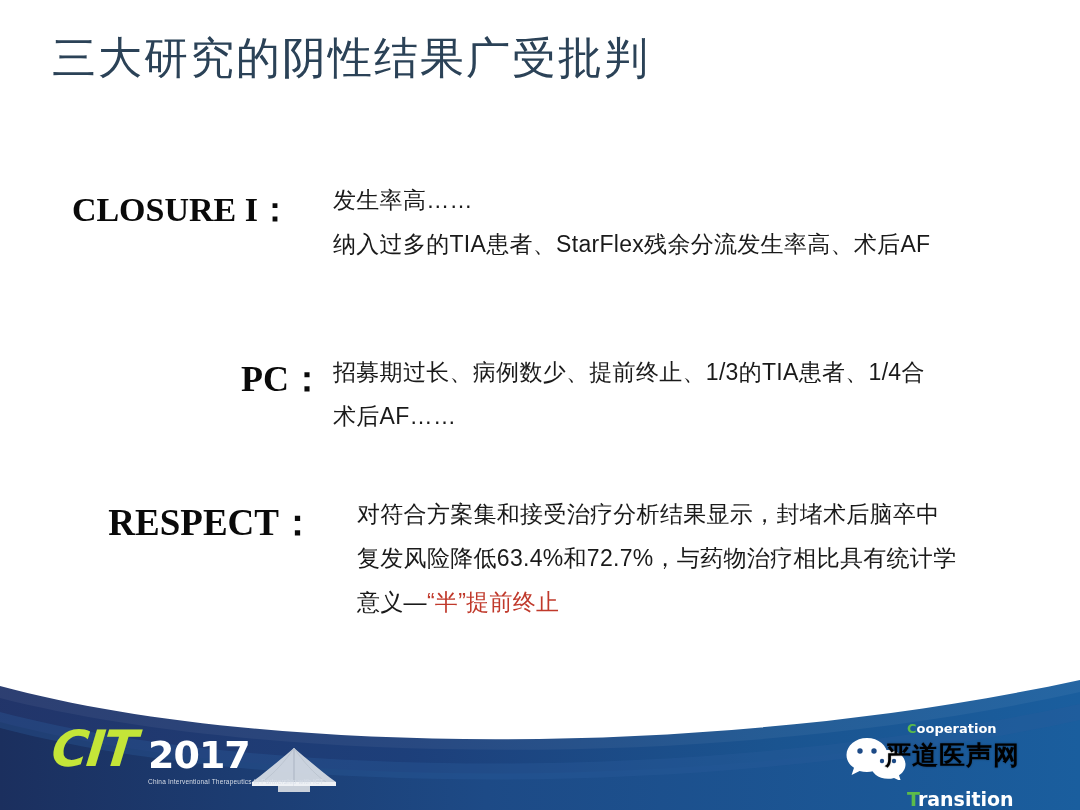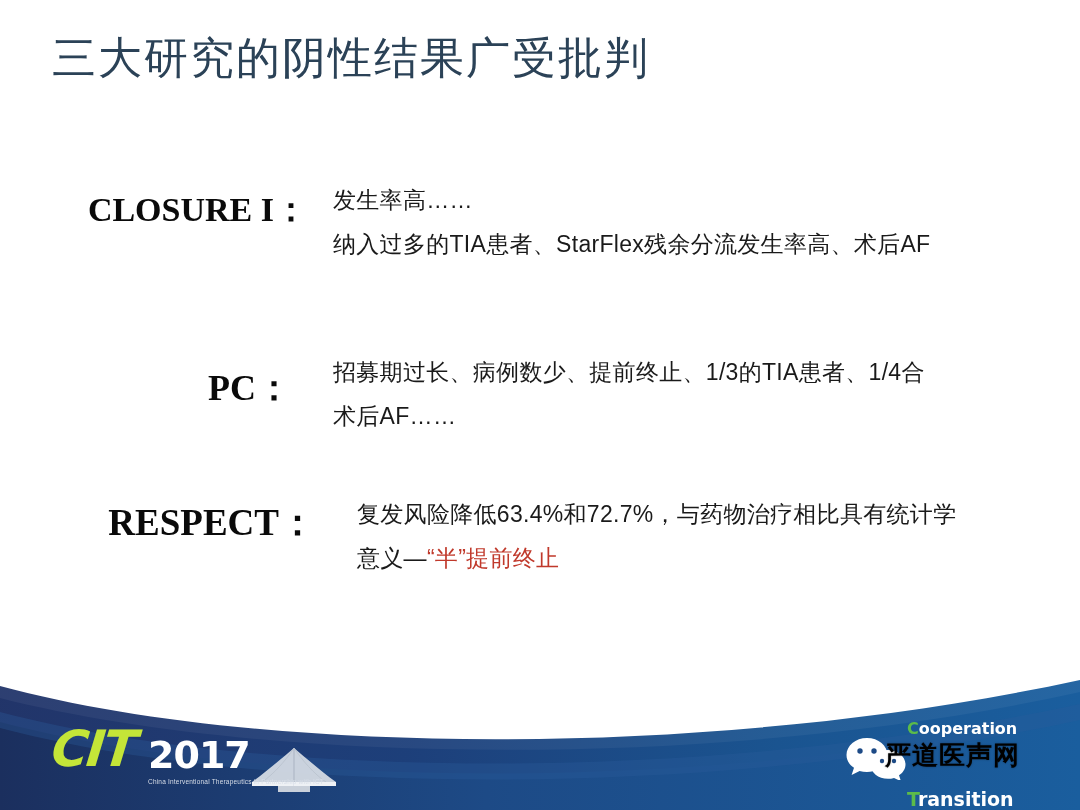--- a/index.html
+++ b/index.html
@@ -64,25 +64,25 @@
     line-height: 44px;
     color: #1a1a1a;
     letter-spacing: 0.3px;
   }
   .entry-body .em-red {
     color: #c0392b;
   }
 
   
   #entry-closure { height: 172px; }
-  #entry-closure .entry-label { top: 9px; font-size: 34px; padding-left: 16px; }
+  #entry-closure .entry-label { top: 9px; font-size: 34px; }
 
   
   #entry-pc { height: 142px; }
-  #entry-pc .entry-label { top: 14px; font-size: 36px; }
+  #entry-pc .entry-label { top: 5px; font-size: 36px; margin-left: 33px; }
 
   
   #entry-respect { height: 150px; margin-left: 24px; }
   #entry-respect .entry-label { top: 6px; font-size: 37px; }
 
   
   #footer {
     position: absolute;
     left: 0;
     top: 640px;
@@ -158,21 +158,21 @@
     position: absolute;
     left: 0px;
     top: 22px;
   }
   #coop-word {
     position: absolute;
     left: 62px;
     top: 4px;
     font-family: "DejaVu Sans", sans-serif;
     font-weight: bold;
-    font-size: 16px;
+    font-size: 13px;
     line-height: 22px;
     color: #ffffff;
     white-space: nowrap;
   }
   #trans-word {
     position: absolute;
     left: 62px;
     top: 54px;
     font-family: "DejaVu Sans", sans-serif;
     font-weight: bold;
@@ -218,20 +218,21 @@
       <div class="entry-label">PC：</div>
       <div class="entry-body">
         <div>招募期过长、病例数少、提前终止、1/3的TIA患者、1/4合</div>
         <div>术后AF……</div>
       </div>
     </div>
 
     <div class="entry" id="entry-respect">
       <div class="entry-label">RESPECT：</div>
       <div class="entry-body">
+        <div>对符合方案集和接受治疗分析结果显示，封堵术后脑卒中</div>
         <div>复发风险降低63.4%和72.7%，与药物治疗相比具有统计学</div>
         <div><span>意义—</span><span class="em-red">“半”提前终止</span></div>
       </div>
     </div>
 
   </div>
 
   <div id="footer">
     <svg width="1080" height="170" viewBox="0 0 1080 170">
       <defs>

